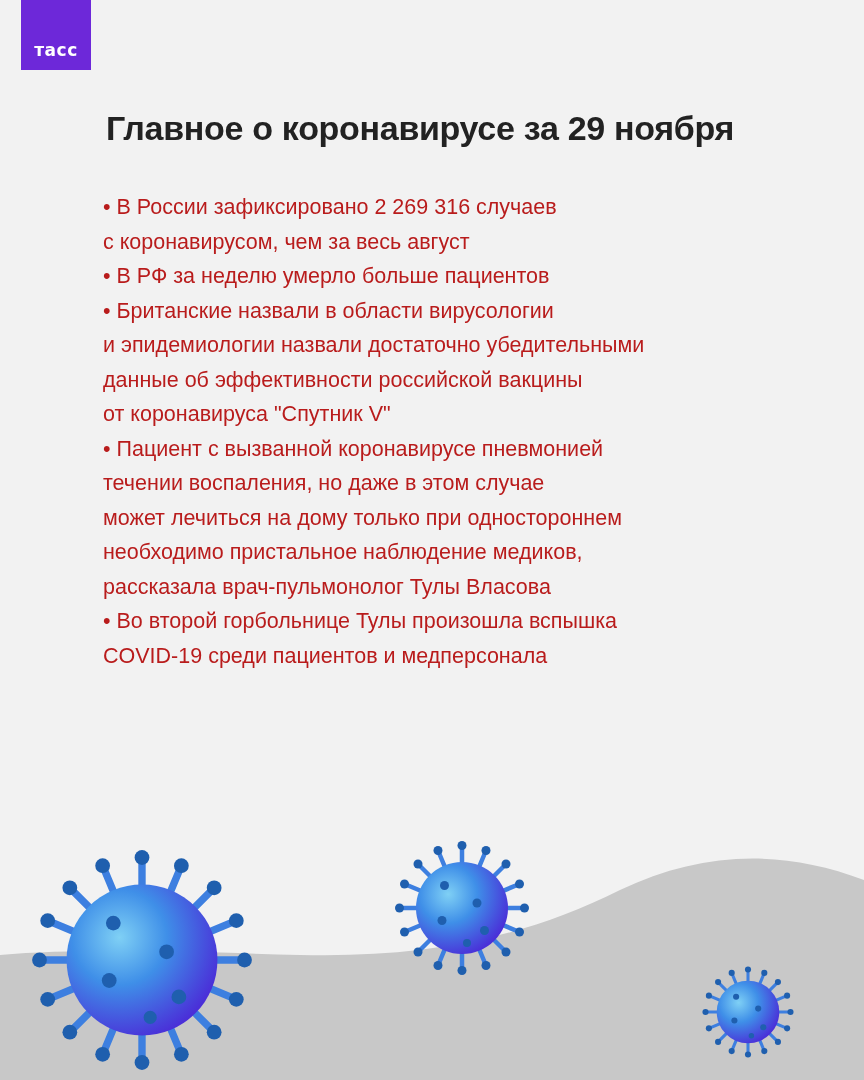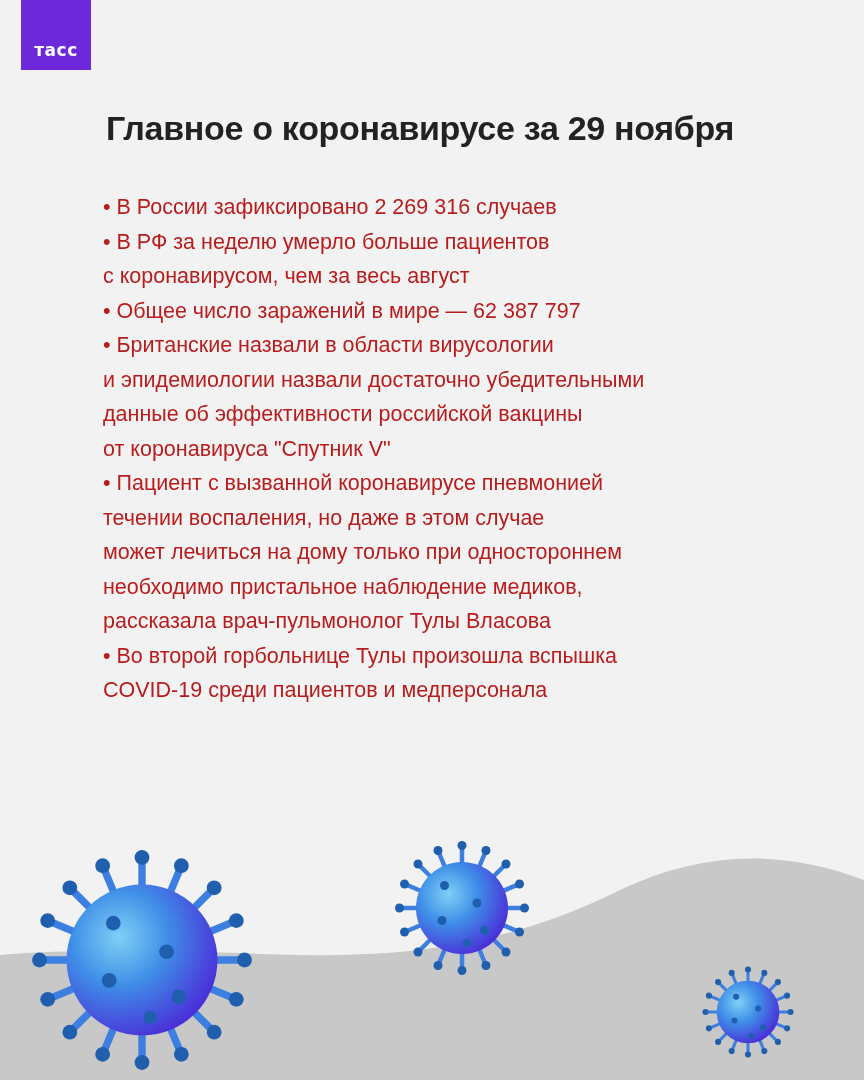--- a/index.html
+++ b/index.html
@@ -19,25 +19,22 @@
   <span>тасс</span>
 </div>
 
 <h1 class="title">Главное о коронавирусе за 29 ноября</h1>
 
 <ul class="bullets">
   <li>
     <span class="line">• В России зафиксировано 2 269 316 случаев</span>
   </li>
   <li>
+    <span class="line">с коронавирусом, чем за весь август</span>
     <span class="line">• В РФ за неделю умерло больше пациентов</span>
-    <span class="line">с коронавирусом, чем за весь август</span>
-  </li>
-  <li>
-    <span class="line">• Общее число заражений в мире — 62 387 797</span>
   </li>
   <li>
     <span class="line">• Британские назвали в области вирусологии</span>
     <span class="line">и эпидемиологии назвали достаточно убедительными</span>
     <span class="line">данные об эффективности российской вакцины</span>
     <span class="line">от коронавируса "Спутник V"</span>
   </li>
   <li>
     <span class="line">• Пациент с вызванной коронавирусе пневмонией</span>
     <span class="line">течении воспаления, но даже в этом случае</span>

